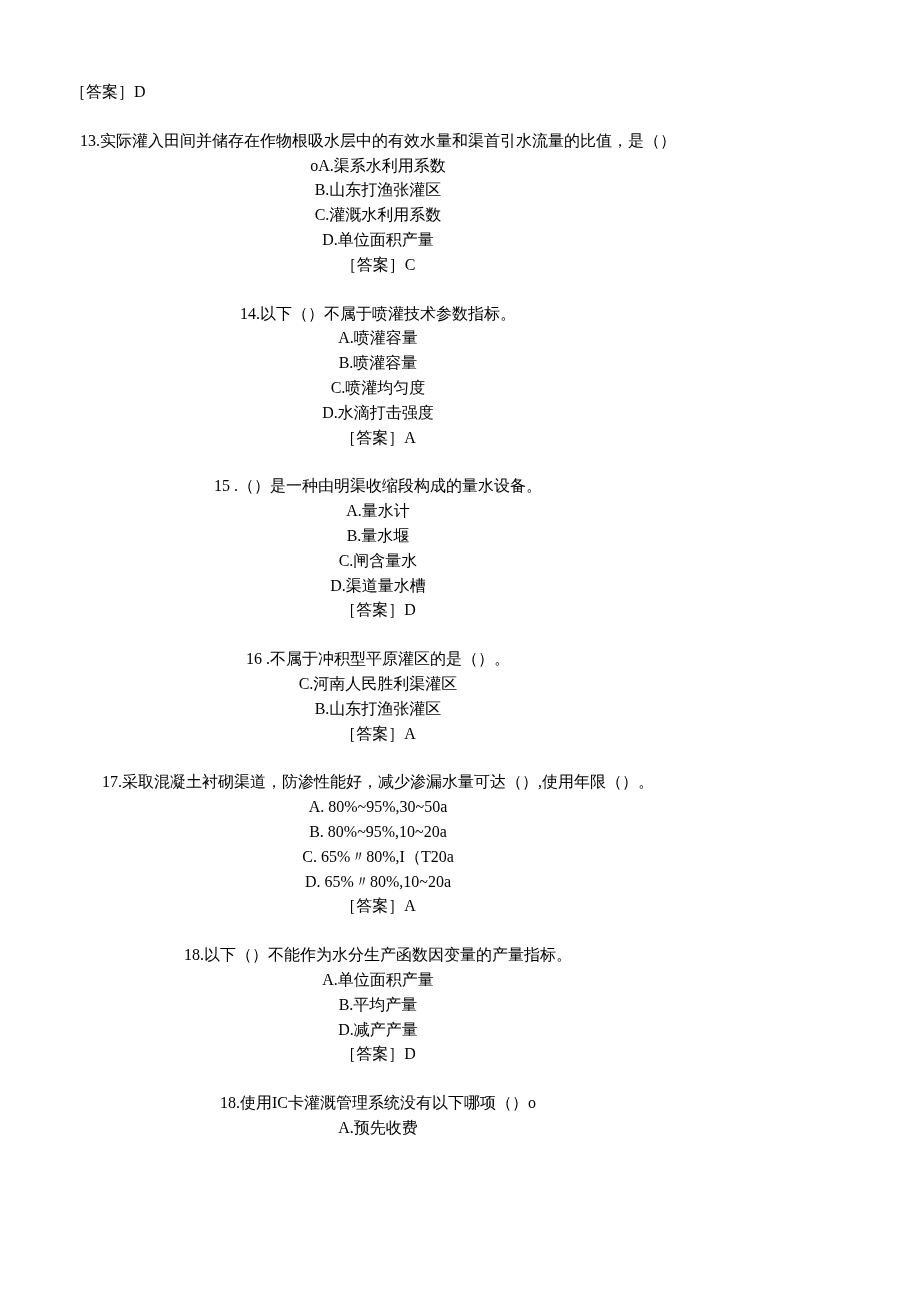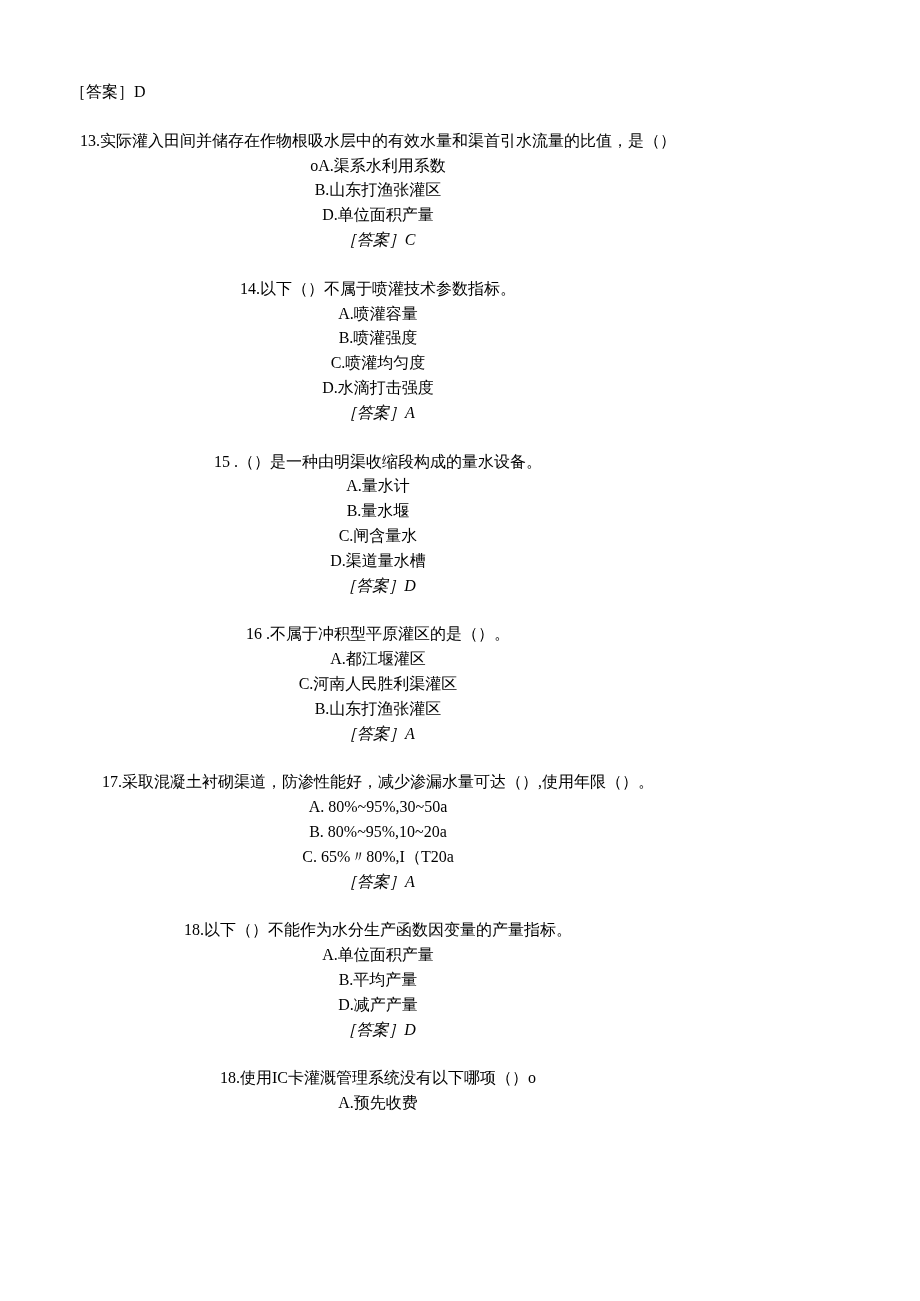--- a/index.html
+++ b/index.html
@@ -25,68 +25,68 @@
     text-align: center;
   }
   .q-stem {
     margin: 0;
   }
   .q-opt {
     margin: 0;
   }
   .q-ans {
     margin: 0;
-    font-style: italic;
   }
 </style>
 </head>
 <body>
 
 <div class="page">
 
   <div class="answer-line">［答案］D</div>
 
   <div class="question-block">
     <p class="q-stem">13.实际灌入田间并储存在作物根吸水层中的有效水量和渠首引水流量的比值，是（）oA.渠系水利用系数</p>
     <p class="q-opt">B.山东打渔张灌区</p>
+    <p class="q-opt">C.灌溉水利用系数</p>
     <p class="q-opt">D.单位面积产量</p>
     <p class="q-ans">［答案］C</p>
   </div>
 
   <div class="question-block">
     <p class="q-stem">14.以下（）不属于喷灌技术参数指标。</p>
     <p class="q-opt">A.喷灌容量</p>
-    <p class="q-opt">B.喷灌强度</p>
+    <p class="q-opt">B.喷灌容量</p>
     <p class="q-opt">C.喷灌均匀度</p>
     <p class="q-opt">D.水滴打击强度</p>
     <p class="q-ans">［答案］A</p>
   </div>
 
   <div class="question-block">
     <p class="q-stem">15 .（）是一种由明渠收缩段构成的量水设备。</p>
     <p class="q-opt">A.量水计</p>
     <p class="q-opt">B.量水堰</p>
     <p class="q-opt">C.闸含量水</p>
     <p class="q-opt">D.渠道量水槽</p>
     <p class="q-ans">［答案］D</p>
   </div>
 
   <div class="question-block">
     <p class="q-stem">16 .不属于冲积型平原灌区的是（）。</p>
-    <p class="q-opt">A.都江堰灌区</p>
     <p class="q-opt">C.河南人民胜利渠灌区</p>
     <p class="q-opt">B.山东打渔张灌区</p>
     <p class="q-ans">［答案］A</p>
   </div>
 
   <div class="question-block">
     <p class="q-stem">17.采取混凝土衬砌渠道，防渗性能好，减少渗漏水量可达（）,使用年限（）。</p>
     <p class="q-opt">A.  80%~95%,30~50a</p>
     <p class="q-opt">B.  80%~95%,10~20a</p>
     <p class="q-opt">C.  65%〃80%,I（T20a</p>
+    <p class="q-opt">D.  65%〃80%,10~20a</p>
     <p class="q-ans">［答案］A</p>
   </div>
 
   <div class="question-block">
     <p class="q-stem">18.以下（）不能作为水分生产函数因变量的产量指标。</p>
     <p class="q-opt">A.单位面积产量</p>
     <p class="q-opt">B.平均产量</p>
     <p class="q-opt">D.减产产量</p>
     <p class="q-ans">［答案］D</p>
   </div>

